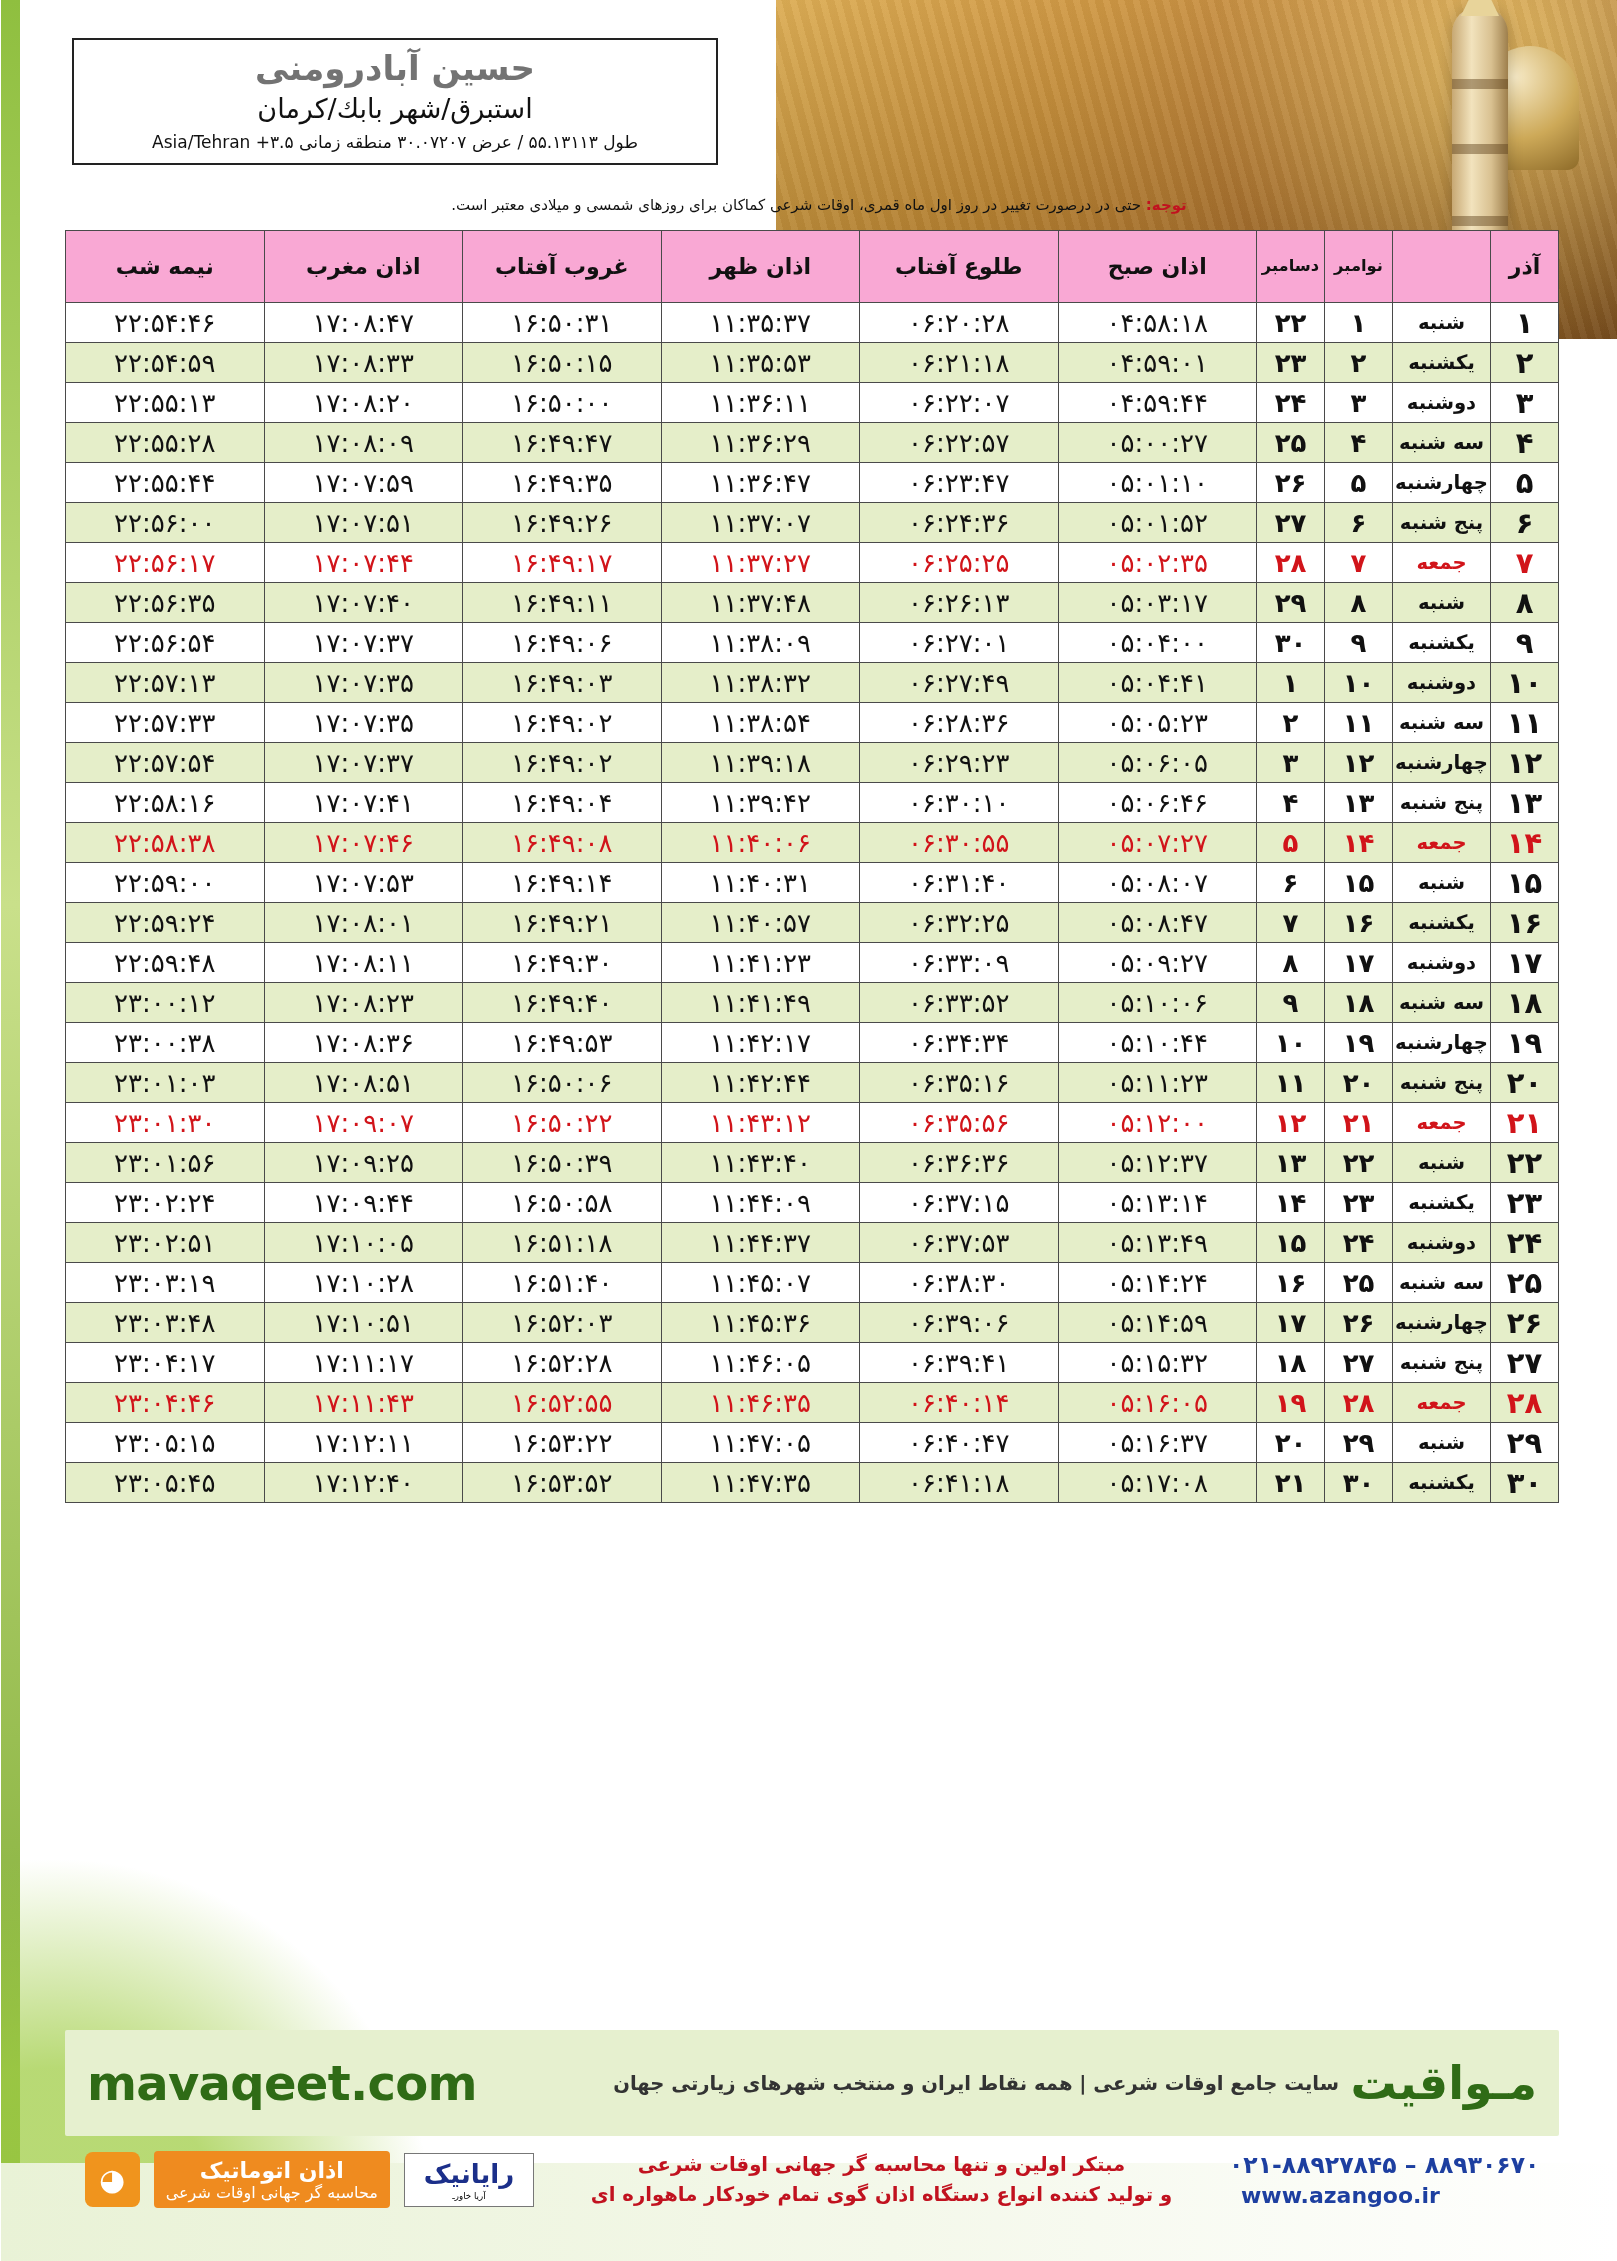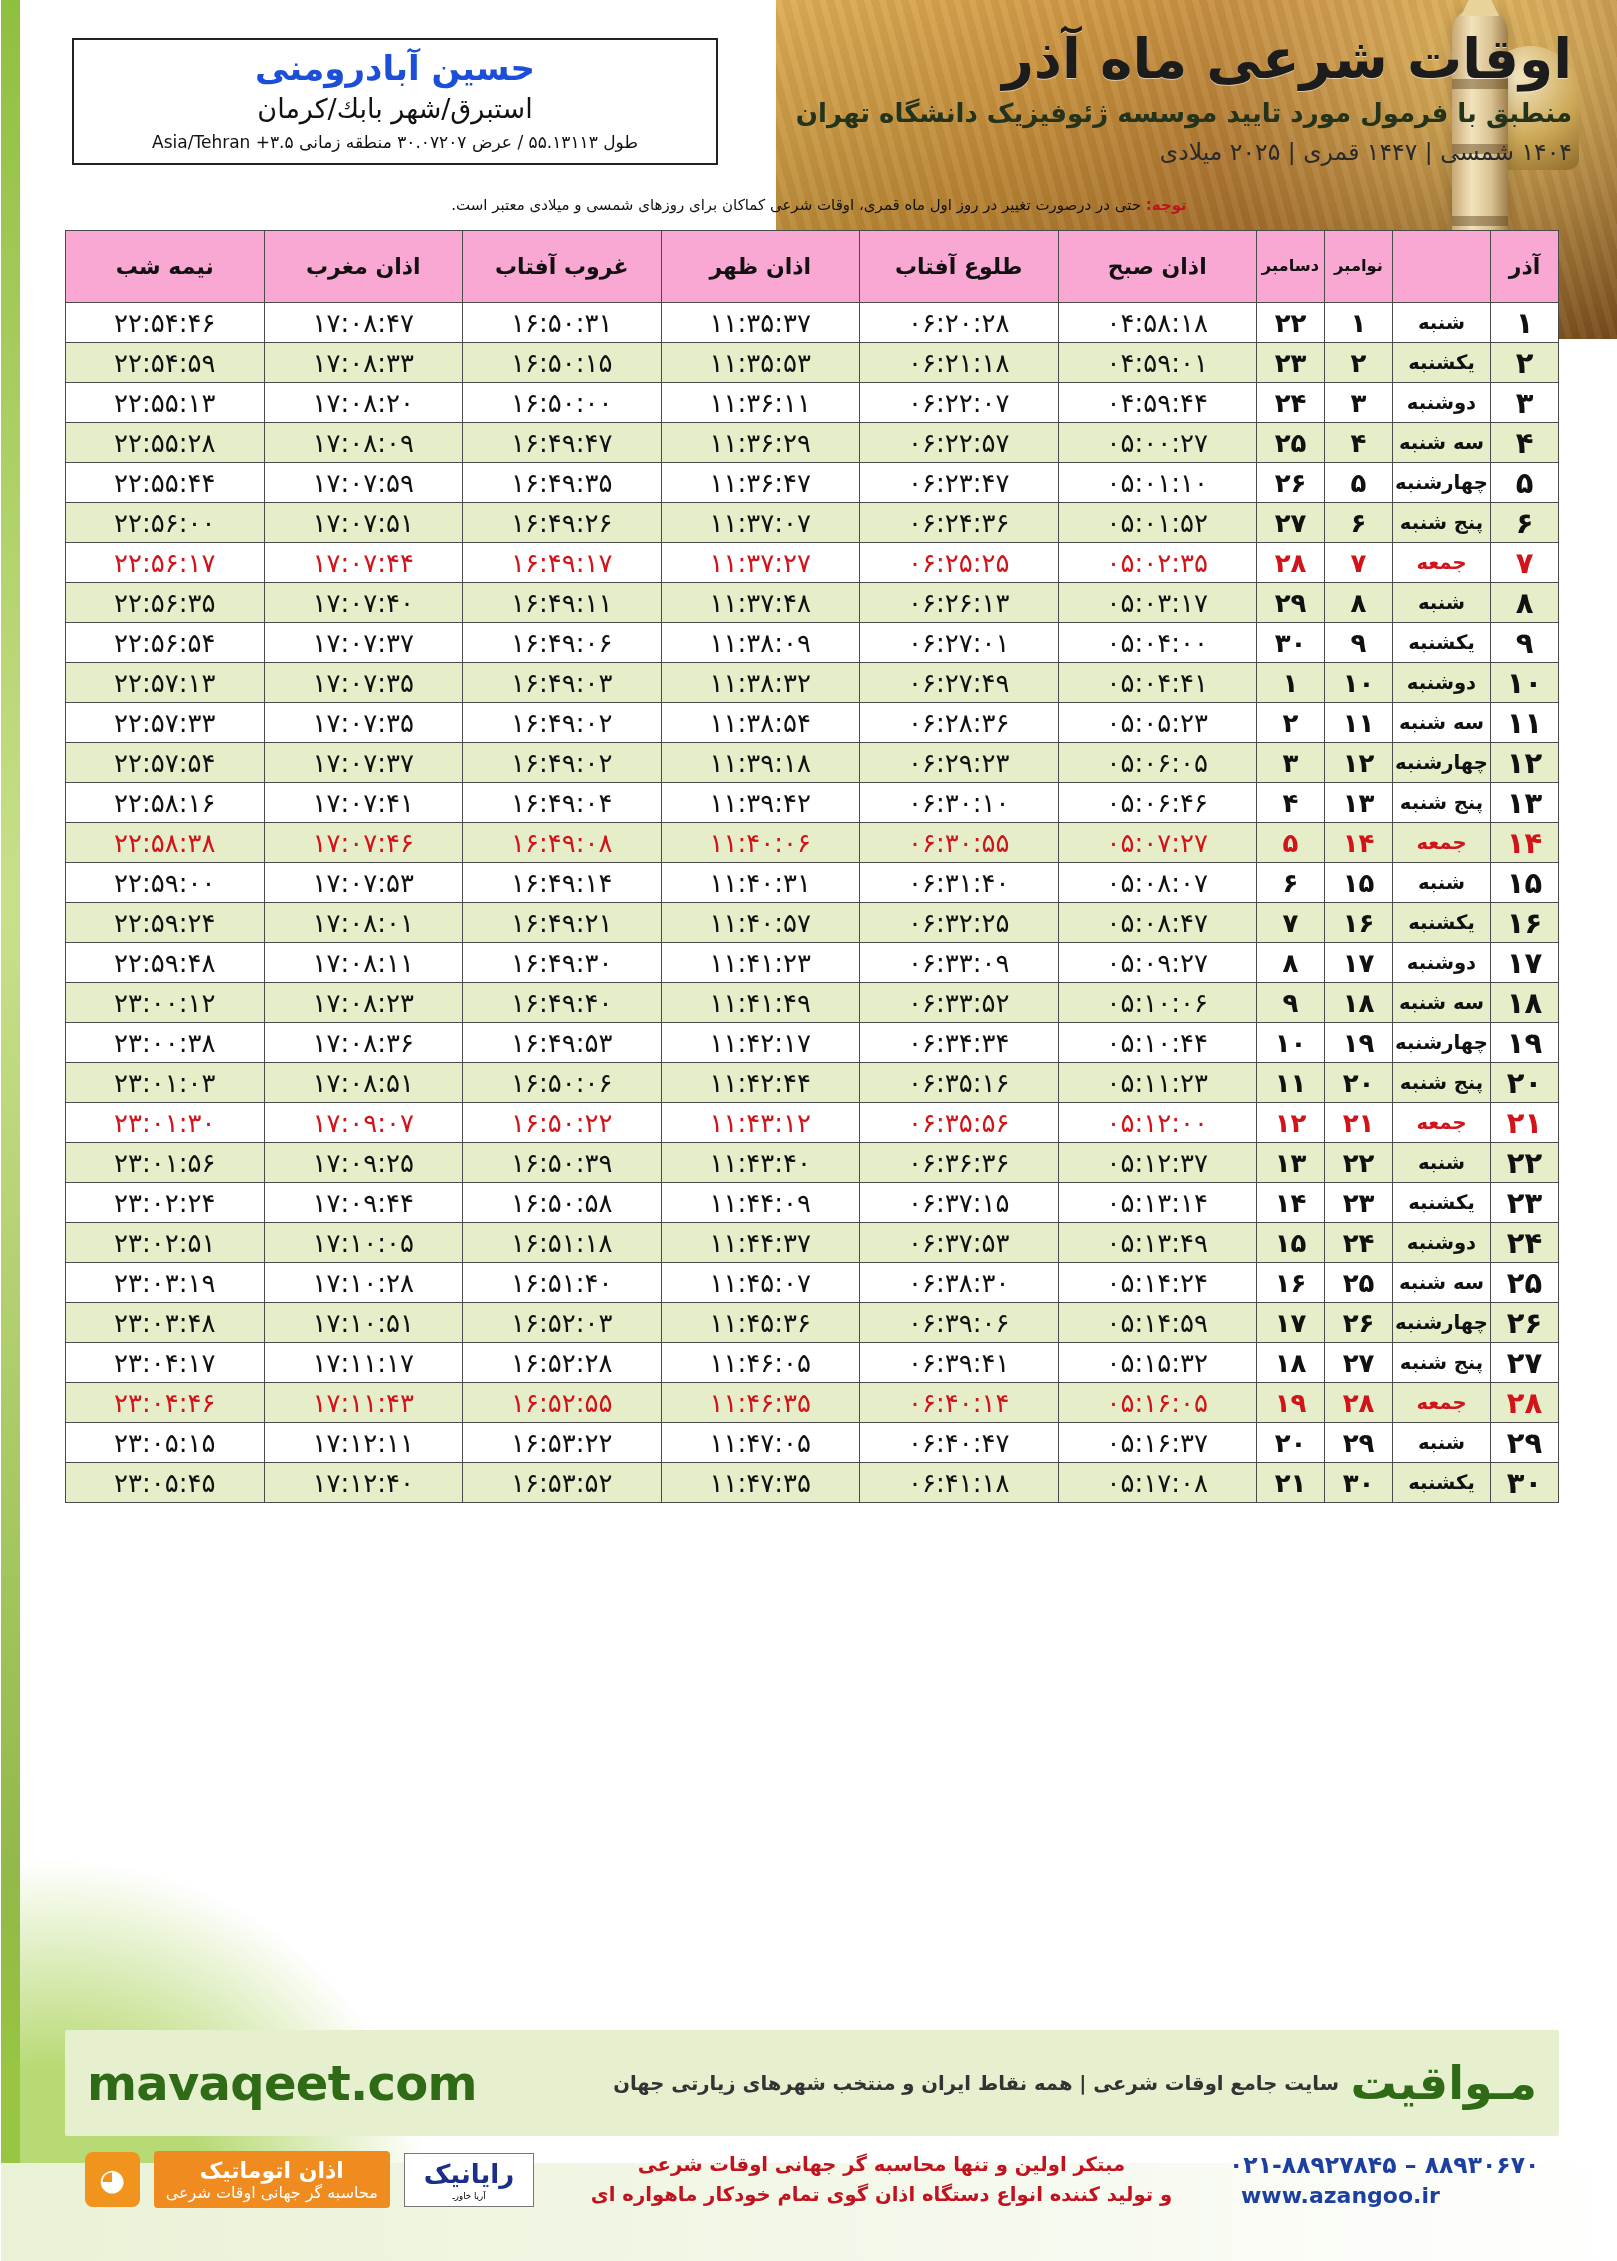--- a/index.html
+++ b/index.html
@@ -79,21 +79,21 @@
   }
   .title-dates{
     font-size:23.5px; margin-top:10.4px; color:#2a2a2a;
   }
 
   .loc-box{
     position:absolute; left:72px; top:38px; width:646px;
     border:2px solid #222; background:#fff; text-align:center;
     padding:10.4px 6.5px 11.7px;
   }
-  .loc-name{ font-size:34px; font-weight:bold; color:#1d4ed8; line-height:1.1; }
+  .loc-name{ font-size:34px; font-weight:bold; color:#737373; line-height:1.1; }
   .loc-sub{ font-size:27px; margin-top:5.2px; color:#111; }
   .loc-coord{ font-size:17px; margin-top:7.8px; color:#111; direction:rtl; }
 
   .note{
     position:absolute; left:72px; top:196px; width:1494px;
     text-align:center; font-size:15px; color:#111; direction:rtl;
   }
   .note b{ color:#c1121f; }
 
   
@@ -172,25 +172,20 @@
     <div class="band b2"></div>
     <div class="band b3"></div>
 </div>
 <div class="bg-left-green"></div>
 <div class="bg-bottom-left"></div>
 <div class="bg-bottom-strip"></div>
 
 <div class="page">
 
   <div class="header">
-    <div class="title-block">
-      <div class="title-main">اوقات شرعی ماه آذر</div>
-      <div class="title-sub">منطبق با فرمول مورد تایید موسسه ژئوفیزیک دانشگاه تهران</div>
-      <div class="title-dates">۱۴۰۴ شمسی | ۱۴۴۷ قمری | ۲۰۲۵ میلادی</div>
-    </div>
 
     <div class="loc-box">
       <div class="loc-name">حسین آبادرومنی</div>
       <div class="loc-sub">استبرق/شهر بابك/كرمان</div>
       <div class="loc-coord">طول ۵۵.۱۳۱۱۳ / عرض ۳۰.۰۷۲۰۷ منطقه زمانی Asia/Tehran +۳.۵</div>
     </div>
 
     <div class="note">
       <b>توجه:</b><span> حتی در درصورت تغییر در روز اول ماه قمری، اوقات شرعی کماکان برای روزهای شمسی و میلادی معتبر است.</span>
     </div>

